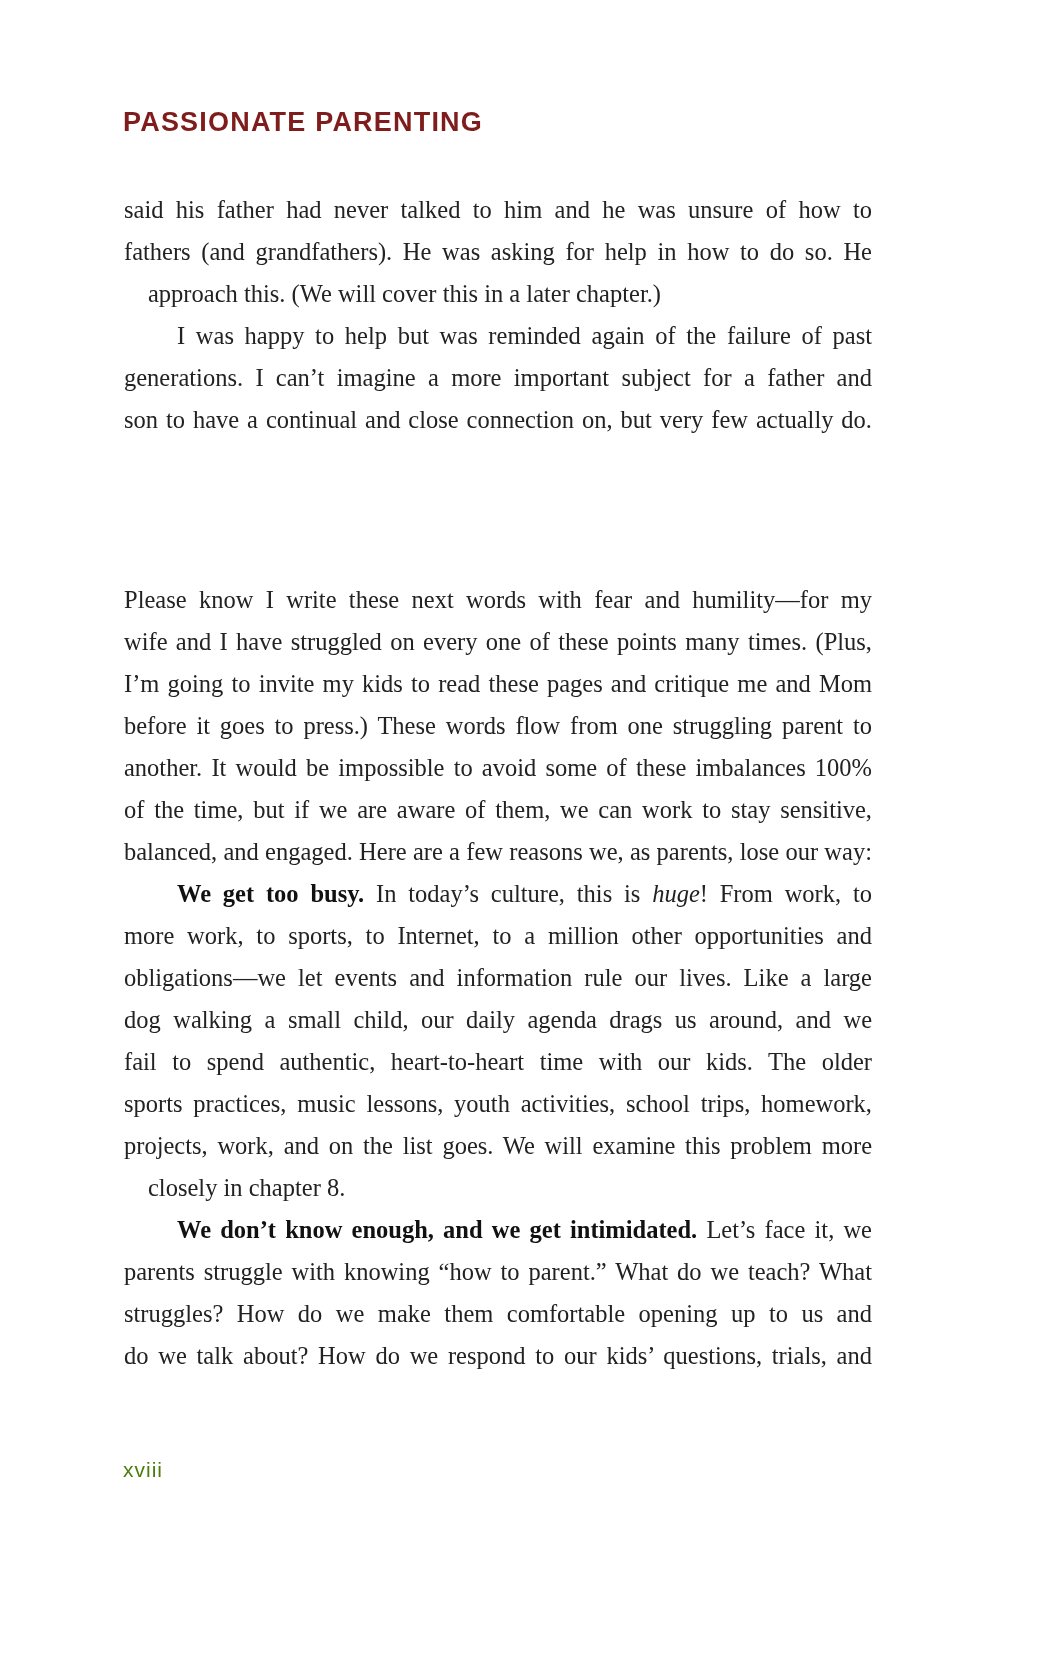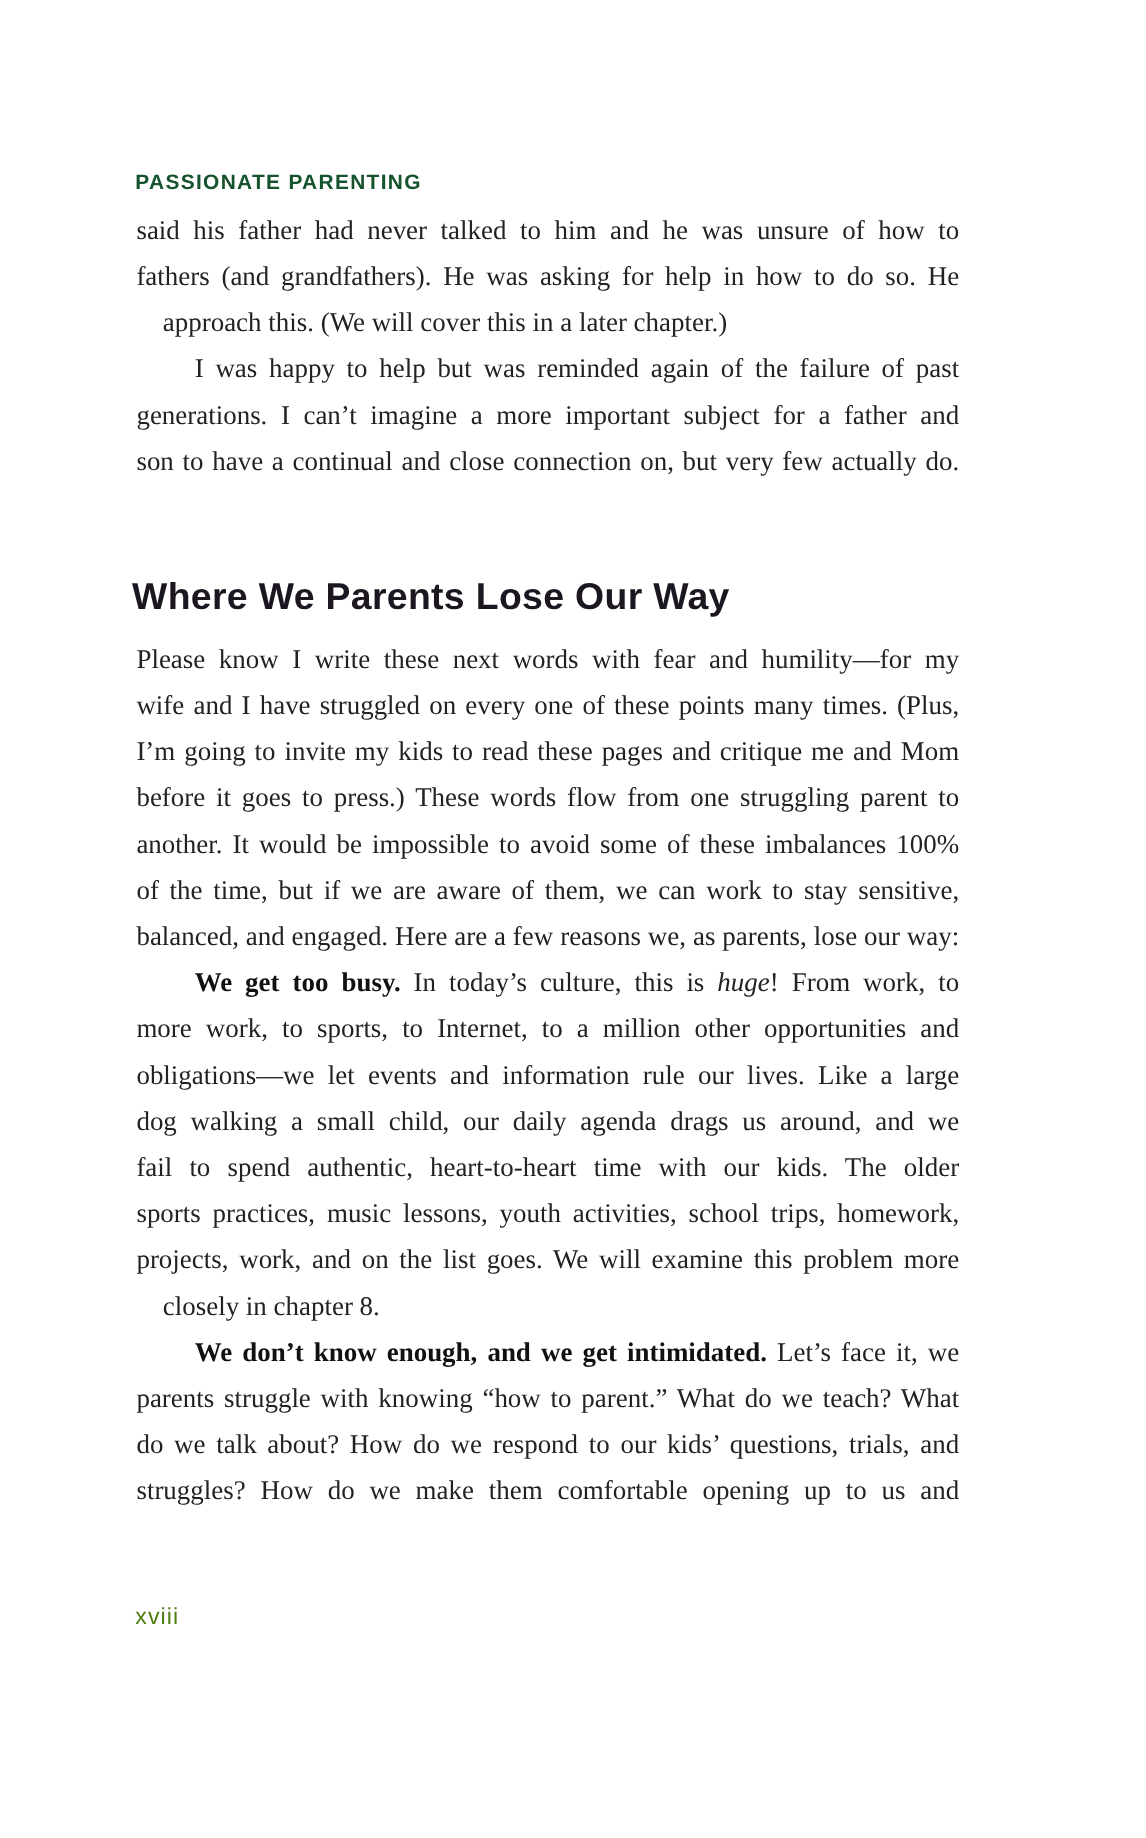--- a/index.html
+++ b/index.html
@@ -19,25 +19,24 @@
       width: 1042px;
       height: 1671px;
       background: #ffffff;
     }
     .running-head {
       position: absolute;
       left: 123px;
       top: 110px;
       font-family: "Liberation Sans", sans-serif;
       font-weight: bold;
-      font-size: 19px;
+      font-size: 27px;
       letter-spacing: 1.2px;
-      color: #14532d;
+      color: #7f1d1d;
       line-height: 24px;
-      margin-top: 45px;
     }
     .text-block {
       position: absolute;
       left: 124px;
       width: 748px;
       font-family: "Liberation Serif", serif;
       font-size: 24.5px;
       line-height: 42px;
       color: #222222;
       text-align: justify;
@@ -94,21 +93,20 @@
 
   <div class="text-block block-1">
     <div class="line">said his father had never talked to him and he was unsure of how to</div>
     <div class="line">fathers (and grandfathers). He was asking for help in how to do so. He</div>
     <div class="line last">approach this. (We will cover this in a later chapter.)</div>
     <div class="line" style="padding-left:53px;">I was happy to help but was reminded again of the failure of past</div>
     <div class="line">generations. I can’t imagine a more important subject for a father and</div>
     <div class="line">son to have a continual and close connection on, but very few actually do.</div>
   </div>
 
-  <h2 class="section-heading">Where We Parents Lose Our Way</h2>
 
   <div class="text-block block-2">
     <div class="line">Please know I write these next words with fear and humility—for my</div>
     <div class="line">wife and I have struggled on every one of these points many times. (Plus,</div>
     <div class="line">I’m going to invite my kids to read these pages and critique me and Mom</div>
     <div class="line">before it goes to press.) These words flow from one struggling parent to</div>
     <div class="line">another. It would be impossible to avoid some of these imbalances 100%</div>
     <div class="line">of the time, but if we are aware of them, we can work to stay sensitive,</div>
     <div class="line">balanced, and engaged. Here are a few reasons we, as parents, lose our way:</div>
 
@@ -116,19 +114,19 @@
     <div class="line">more work, to sports, to Internet, to a million other opportunities and</div>
     <div class="line">obligations—we let events and information rule our lives. Like a large</div>
     <div class="line">dog walking a small child, our daily agenda drags us around, and we</div>
     <div class="line">fail to spend authentic, heart-to-heart time with our kids. The older</div>
     <div class="line">sports practices, music lessons, youth activities, school trips, homework,</div>
     <div class="line">projects, work, and on the list goes. We will examine this problem more</div>
     <div class="line last">closely in chapter 8.</div>
 
     <div class="line" style="padding-left:53px;"><span class="lead">We don’t know enough, and we get intimidated.</span><span> Let’s face it, we</span></div>
     <div class="line">parents struggle with knowing “how to parent.” What do we teach? What</div>
+    <div class="line">struggles? How do we make them comfortable opening up to us and</div>
     <div class="line">do we talk about? How do we respond to our kids’ questions, trials, and</div>
-    <div class="line">struggles? How do we make them comfortable opening up to us and</div>
   </div>
 
   <div class="folio">xviii</div>
 
 </div>
 
 </body></html>

